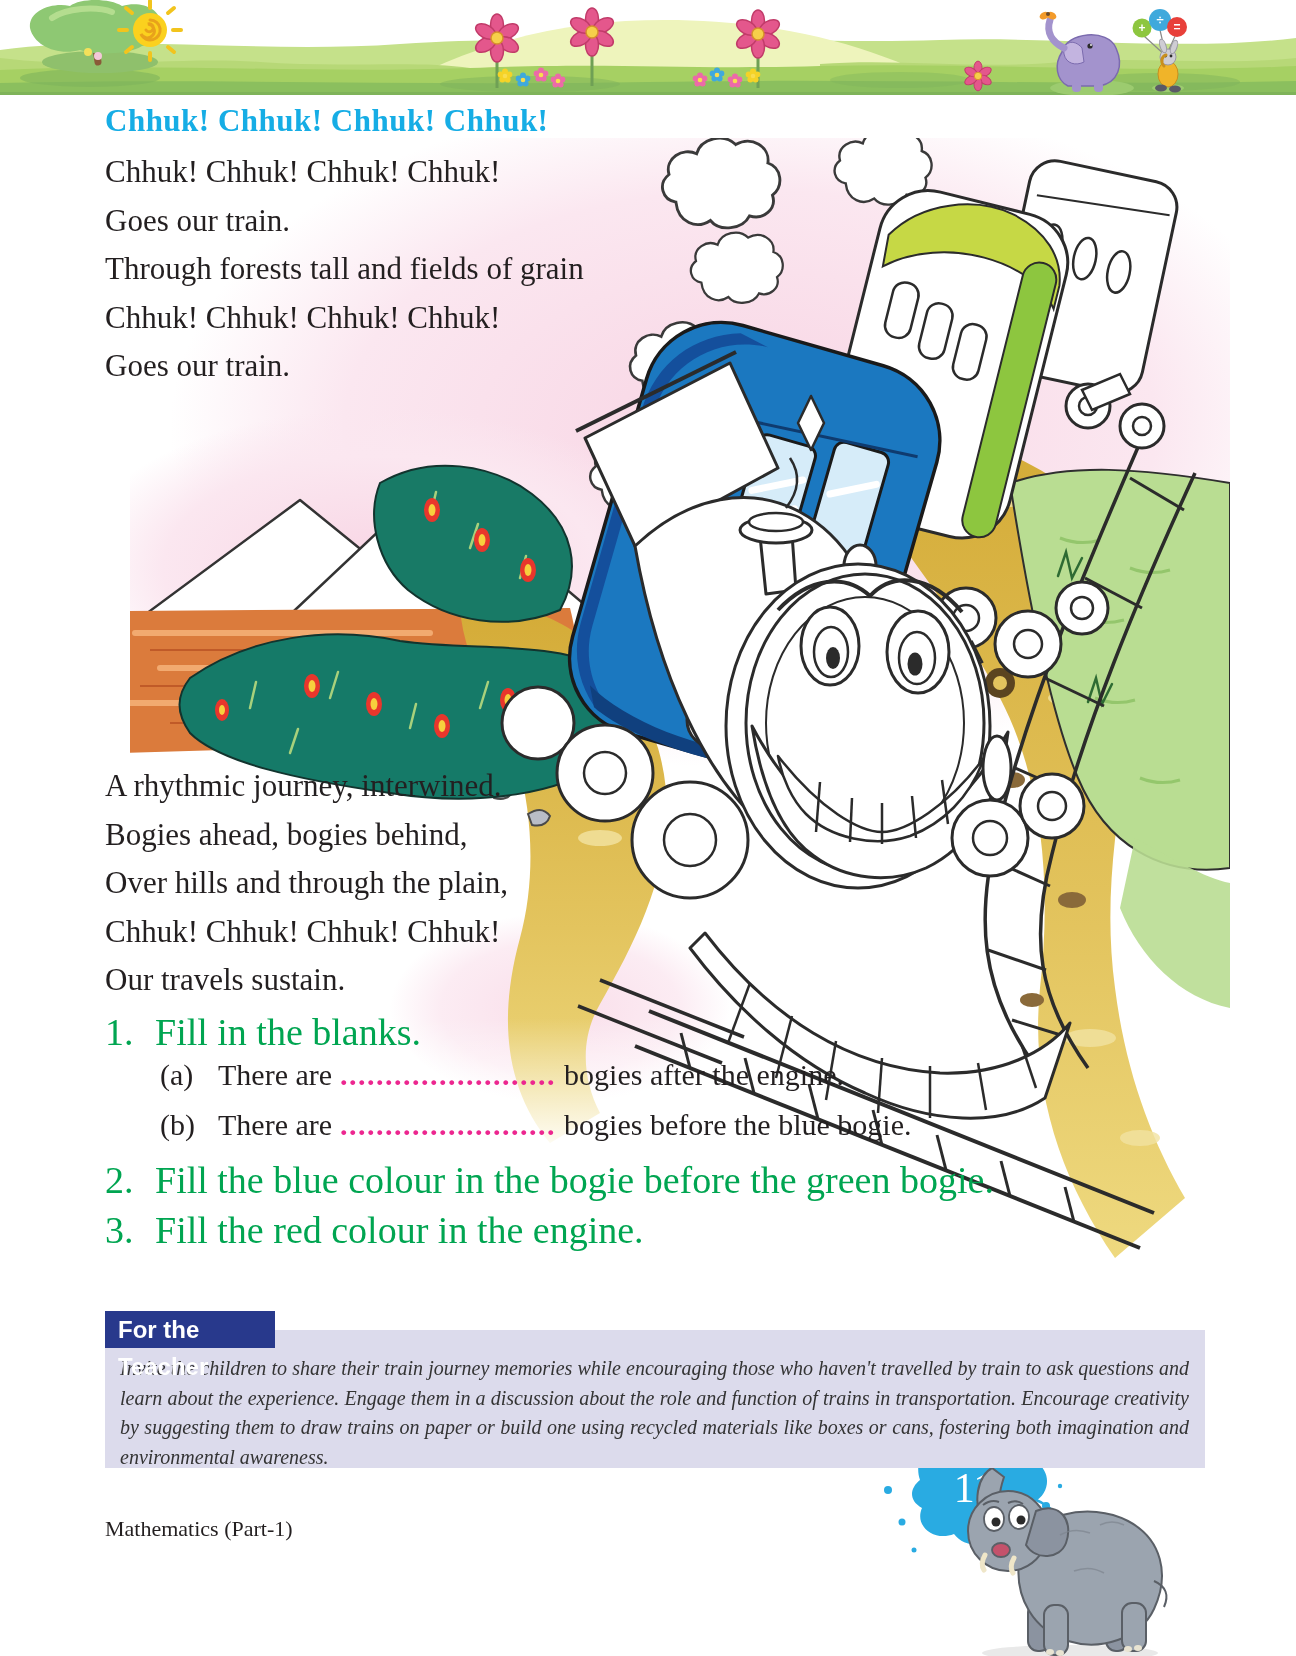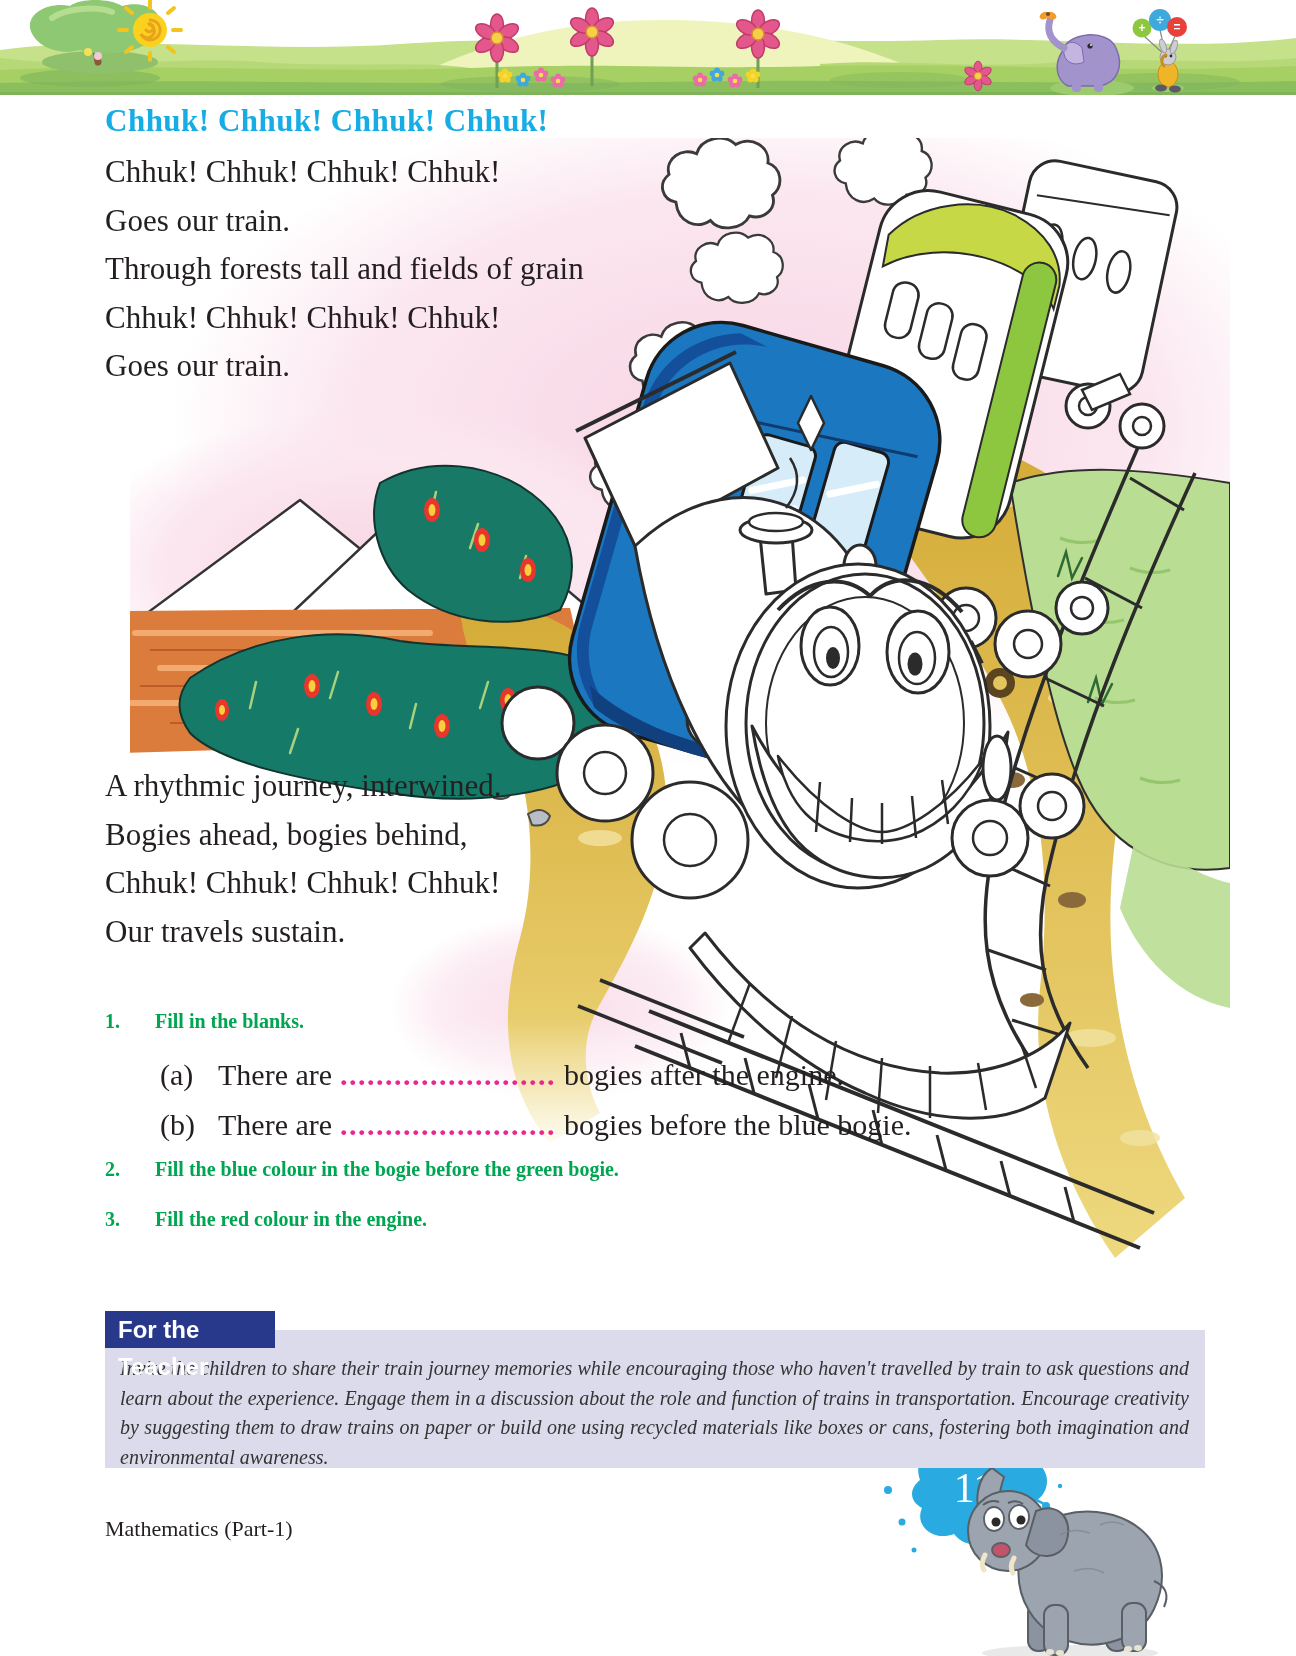--- a/index.html
+++ b/index.html
@@ -13,21 +13,21 @@
   .banner-svg{position:absolute;left:0;top:0;z-index:1;}
   .scene-svg{position:absolute;left:130px;top:138px;z-index:1;}
   .footer-svg{position:absolute;left:850px;top:1380px;z-index:1;}
   .poem-title{position:absolute;left:105px;top:103px;z-index:3;font-size:31px;font-weight:bold;
               color:var(--title-cyan);letter-spacing:.5px;}
   .stanza{position:absolute;left:105px;z-index:3;font-size:31px;line-height:48.6px;white-space:nowrap;}
   .stanza1{top:148px;}
   .stanza2{top:762px;}
   .exercises{position:absolute;left:105px;top:0;z-index:3;width:1100px;}
   .ex-row{position:absolute;left:0;white-space:nowrap;}
-  .ex-head{font-weight:bold;color:var(--exercise-green);font-size:20px;}
+  .ex-head{font-weight:normal;color:var(--exercise-green);font-size:38px;}
   .ex-num{display:inline-block;width:50px;}
   .ex-sub{font-size:30px;padding-left:55px;}
   .sub-label{display:inline-block;width:58px;}
   .blank{color:var(--blank-magenta);font-weight:bold;letter-spacing:1.5px;margin:0 8px;}
   .teacher-header{position:absolute;left:105px;top:1311px;z-index:4;background:var(--teacher-navy);
                   color:#fff;font-family:"Liberation Sans",sans-serif;font-weight:bold;font-size:24px;
                   width:170px;height:37px;line-height:37px;padding-left:13px;box-sizing:border-box;}
   .teacher-panel{position:absolute;left:105px;top:1330px;z-index:3;background:var(--teacher-lavender);
                  width:1100px;height:138px;box-sizing:border-box;padding:24px 16px 0 15px;}
   .teacher-body{font-style:italic;font-size:20px;line-height:29.5px;color:#333;text-align:justify;margin:0;}
@@ -480,20 +480,21 @@
     <div>Chhuk! Chhuk! Chhuk! Chhuk!</div>
     <div>Goes our train.</div>
     <div>Through forests tall and fields of grain</div>
     <div>Chhuk! Chhuk! Chhuk! Chhuk!</div>
     <div>Goes our train.</div>
   </div>
 
   <div class="stanza stanza2">
     <div>A rhythmic journey, interwined.</div>
     <div>Bogies ahead, bogies behind,</div>
+    <div>Over hills and through the plain,</div>
     <div>Chhuk! Chhuk! Chhuk! Chhuk!</div>
     <div>Our travels sustain.</div>
   </div>
 
   <div class="exercises">
     <div class="ex-row ex-head" style="top:1010px">
       <span class="ex-num">1.</span><span>Fill in the blanks.</span>
     </div>
     <div class="ex-row ex-sub" style="top:1058px">
       <span class="sub-label">(a)</span><span>There are</span><span class="blank">........................</span><span>bogies after the engine.</span>

